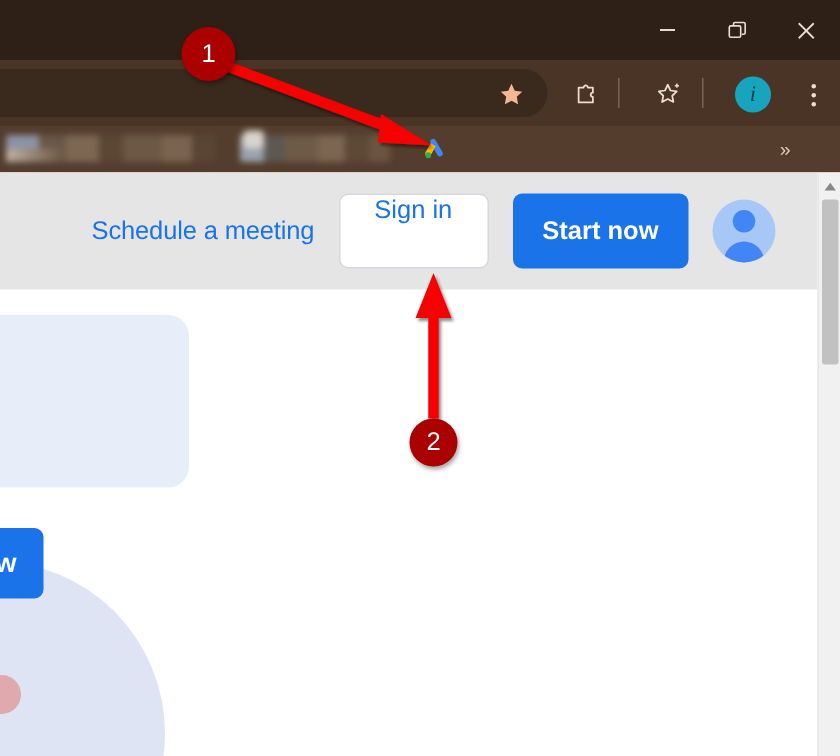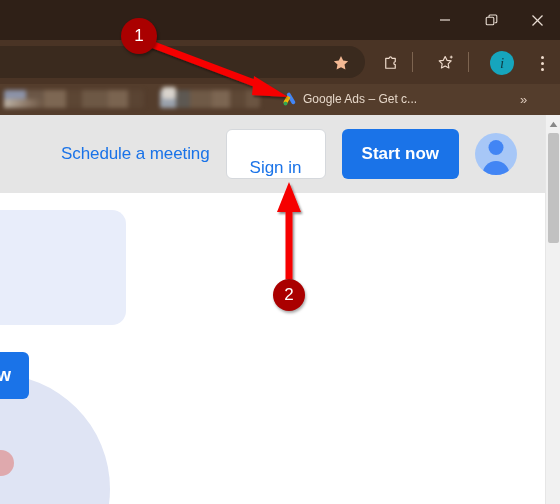--- a/index.html
+++ b/index.html
@@ -240,21 +240,21 @@
     gap: 16px;
   }
   .link-schedule {
     color: #1a73e8;
     font-size: 17px;
     white-space: nowrap;
     letter-spacing: -0.1px;
   }
   .btn-signin {
     display: flex;
-    align-items: flex-end;
+    align-items: flex-start;
     justify-content: center;
     min-width: 100px;
     height: 50px;
     padding: 0 18px;
     border: 1px solid #d5d8dc;
     border-radius: 6px;
     background: #ffffff;
     color: #1a73e8;
     font-size: 17px;
     box-sizing: border-box;
@@ -470,21 +470,20 @@
 
   <div class="bm-blur" id="bookmark-blurred-1"></div>
   <div class="bm-blur" id="bookmark-blurred-2"></div>
 
   <div class="bm-item" id="bookmark-google-ads">
     <svg width="15" height="15" viewBox="0 0 24 24">
       <path fill="#4285f4" d="M13.6 2.6l7.1 12.3a3.1 3.1 0 0 1-5.4 3.1L8.2 5.7a3.1 3.1 0 0 1 5.4-3.1z"></path>
       <path fill="#fbbc04" d="M8.2 5.7l-5.3 9.2a3.1 3.1 0 1 0 5.4 3.1l5.3-9.2z"></path>
       <circle fill="#34a853" cx="5.6" cy="18.4" r="3.1"></circle>
     </svg>
-    <span class="bm-label">Google Ads – Get c...</span>
   </div>
 
   <div class="bm-overflow">
     <span>»</span>
   </div>
 
   <div class="viewport">
 
     <div class="deco-wedge"></div>
     <div class="deco-dot"></div>

